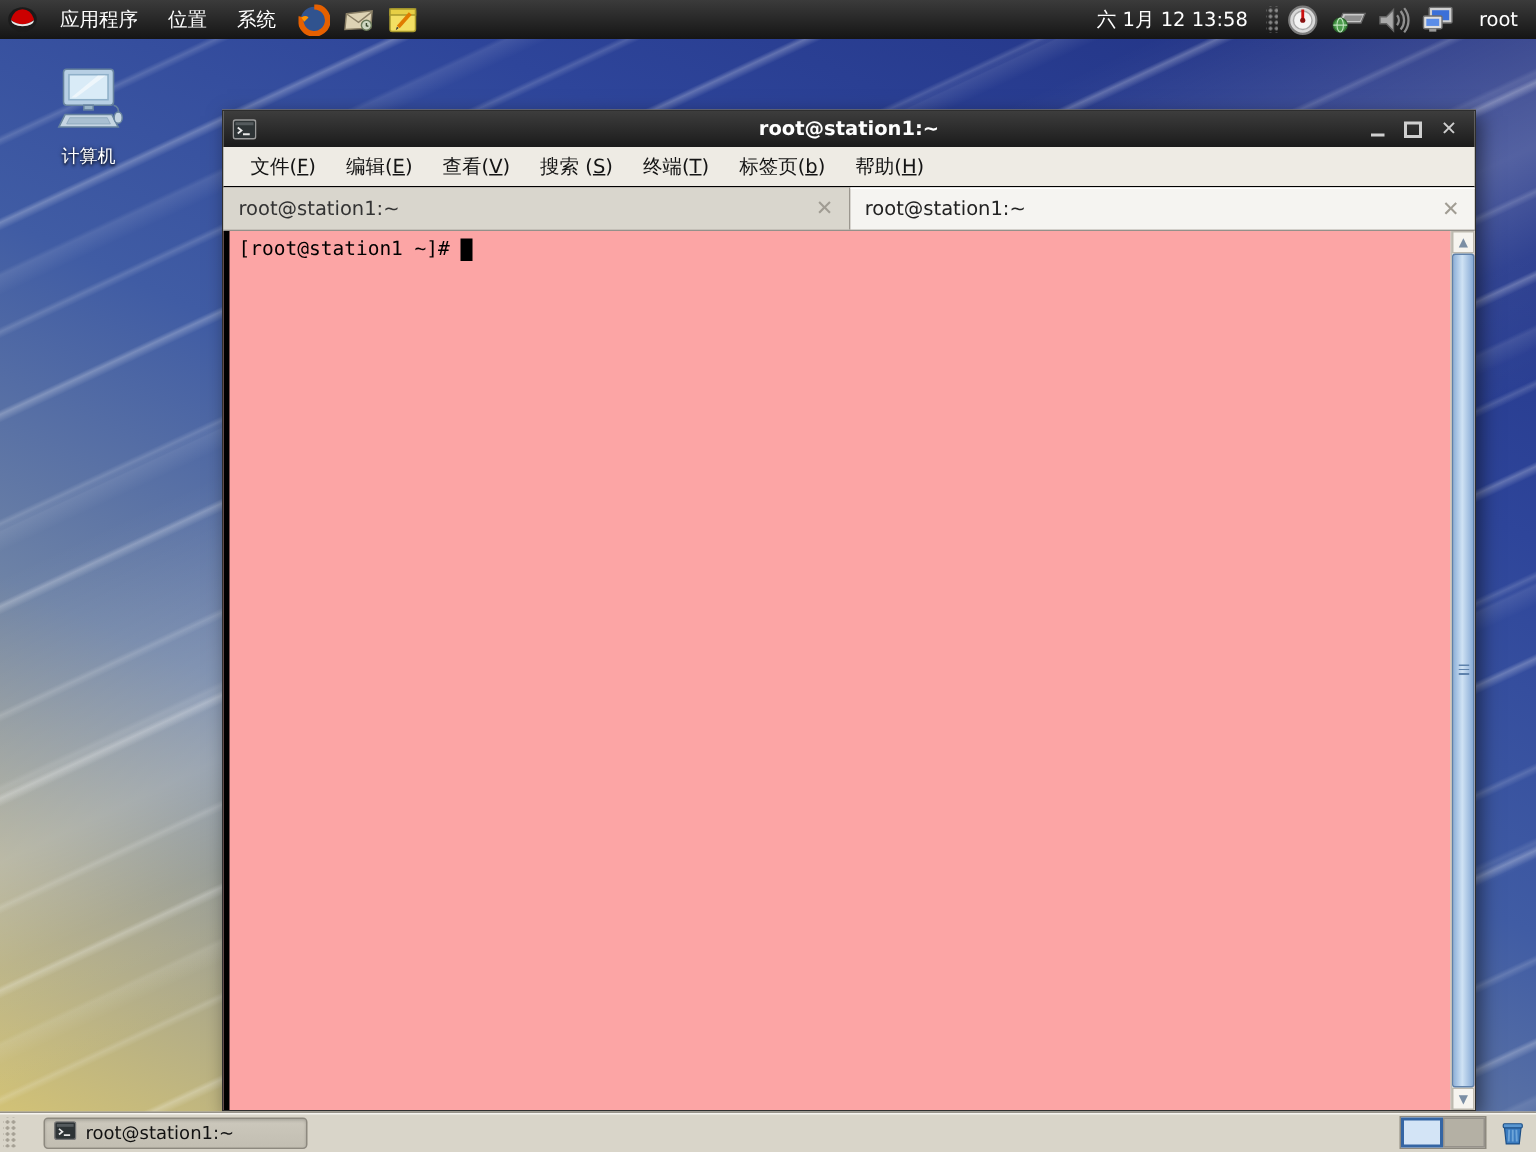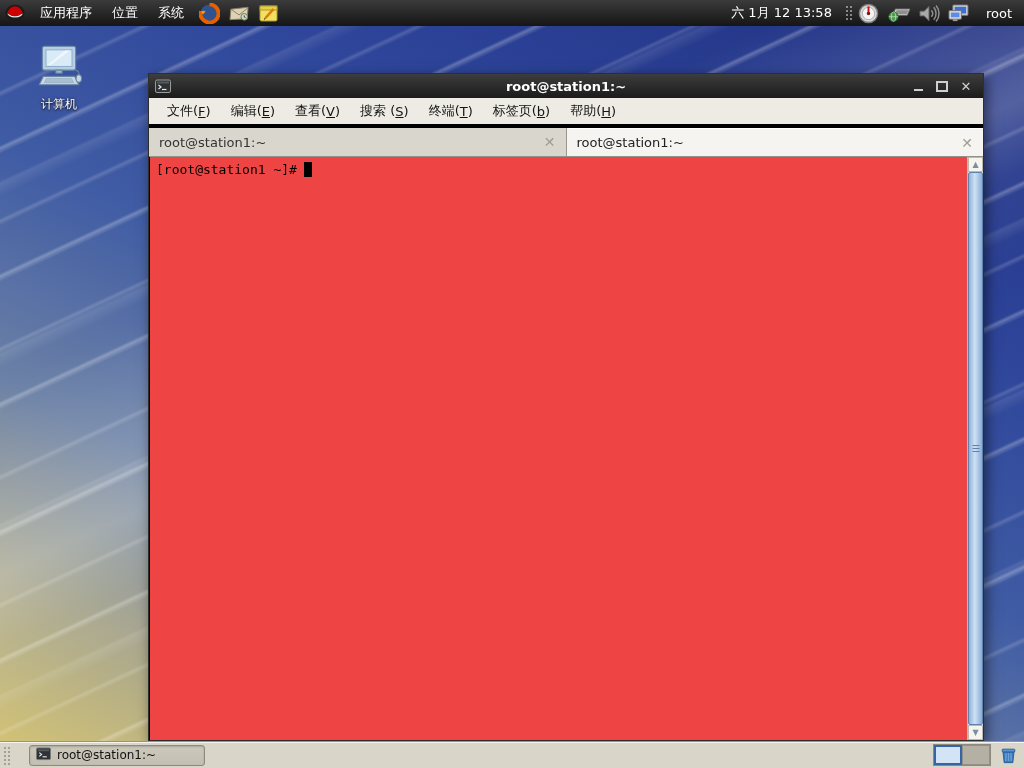--- a/index.html
+++ b/index.html
@@ -43,32 +43,32 @@
     align-items:center;position:relative;flex:0 0 auto;}
   .tb-icon{margin-left:6px;display:flex;align-items:center;}
   .tb-title{position:absolute;left:0;right:0;text-align:center;color:#fff;
     font-weight:bold;font-size:13px;pointer-events:none;}
   .tb-controls{margin-left:auto;display:flex;align-items:center;gap:6px;padding-right:8px;z-index:2;}
   .wc{width:18px;height:16px;display:flex;align-items:center;justify-content:center;cursor:default;}
   .wc-min::after{content:"";width:9px;border-bottom:2px solid #cfcfcf;align-self:flex-end;margin-bottom:3px;}
   .wc-max::after{content:"";width:8px;height:7px;border:2px solid #cfcfcf;}
   .wc-close{color:#cfcfcf;font-size:13px;font-weight:bold;line-height:1;}
 
-  .menubar{height:26px;background:#eeebe4;border-bottom:4px solid #000000;
+  .menubar{height:26px;background:#eeebe4;border-bottom:1px solid #000000;
     display:flex;align-items:center;padding-left:8px;font-size:13px;color:#141414;flex:0 0 auto;}
   .menu-item{padding:0 10px;height:100%;display:flex;align-items:center;cursor:default;}
   .mn{text-decoration:underline;}
 
   .tabbar{height:28px;background:#c9c6bd;display:flex;flex:0 0 auto;border-bottom:1px solid #94908a;}
   .tab{flex:1;display:flex;align-items:center;padding:0 10px;font-size:13px;box-sizing:border-box;cursor:default;}
   .tab-inactive{background:#d9d6cd;border-right:1px solid #9b978f;color:#333;}
   .tab-active{background:#f5f4f1;border-top:1px solid #fff;color:#222;}
   .tab-close{margin-left:auto;color:#a09c93;font-weight:bold;font-size:14px;line-height:1;cursor:default;}
 
-  .content{flex:1;display:flex;background:#ef4444;border-left:1px solid #000000;min-height:0;}
+  .content{flex:1;display:flex;background:#fca5a5;border-left:4px solid #000000;min-height:0;}
   .term{flex:1;padding:5px 2px 0 6px;font-family:"DejaVu Sans Mono",monospace;
     font-size:13px;color:#000;white-space:pre;}
   .cursor{display:inline-block;width:8px;height:15px;background:#000;vertical-align:text-bottom;margin-left:7px;}
 
   .scrollbar{width:15px;flex:0 0 auto;display:flex;flex-direction:column;
     background:#f2f0eb;border-left:1px solid #c4c0b6;}
   .sb-btn{height:15px;flex:0 0 auto;background:#f6f4ef;border:1px solid #bdb9af;
     box-sizing:border-box;display:flex;align-items:center;justify-content:center;
     color:#7b8ea4;font-size:8px;line-height:1;cursor:default;}
   .sb-thumb{flex:1;background:linear-gradient(to right,#8fb2da,#cfe2f4 45%,#88abd6);

